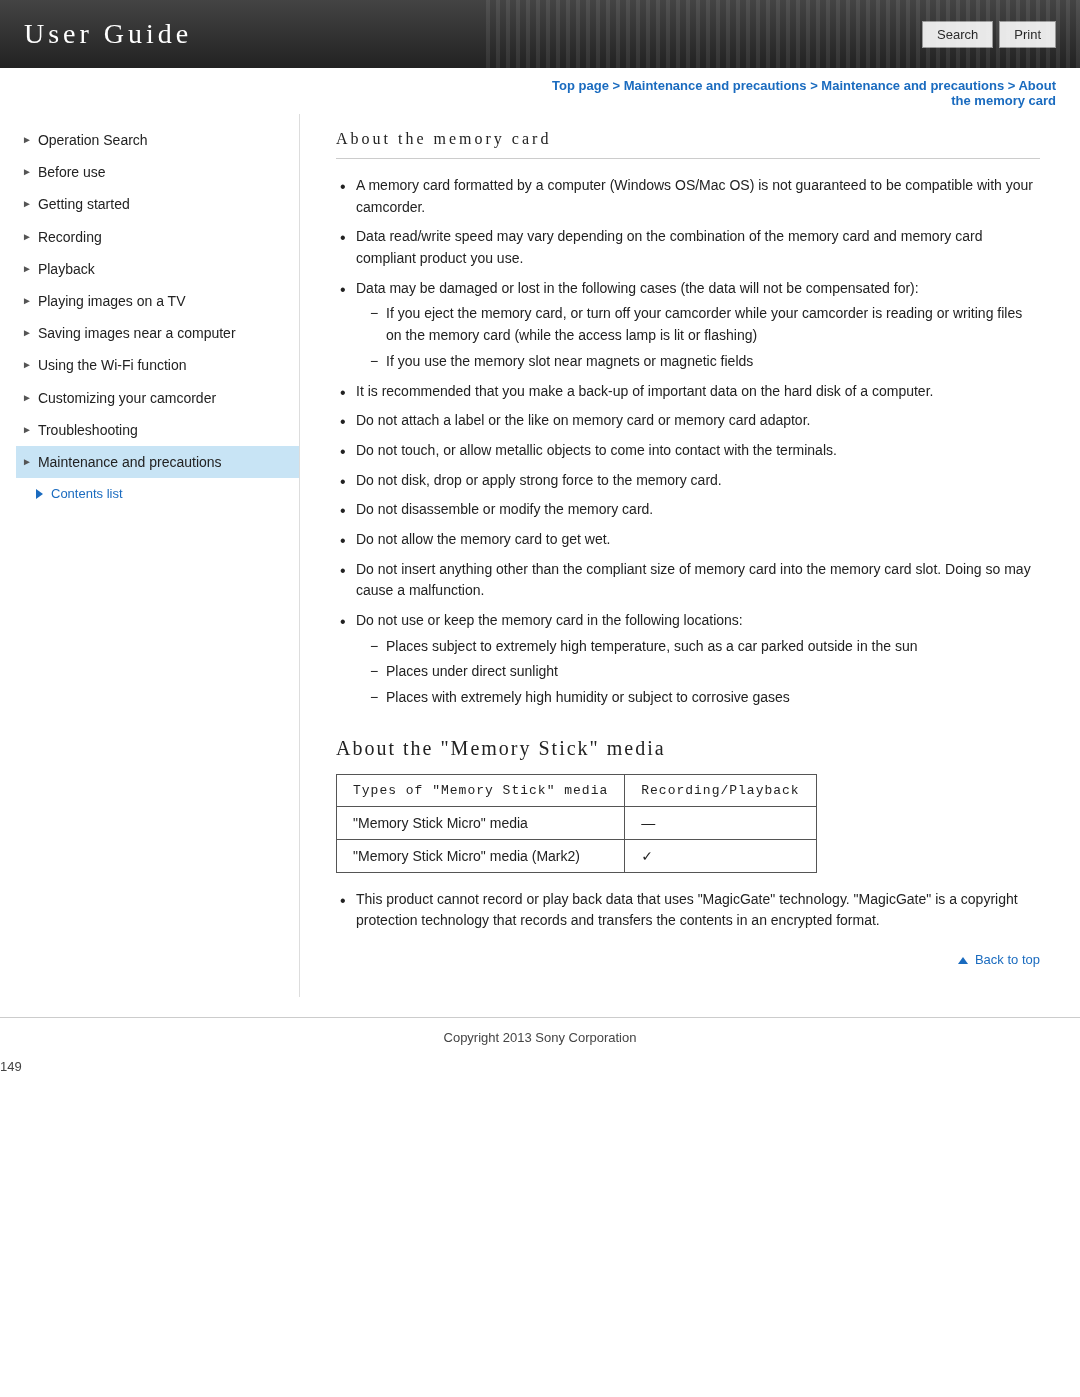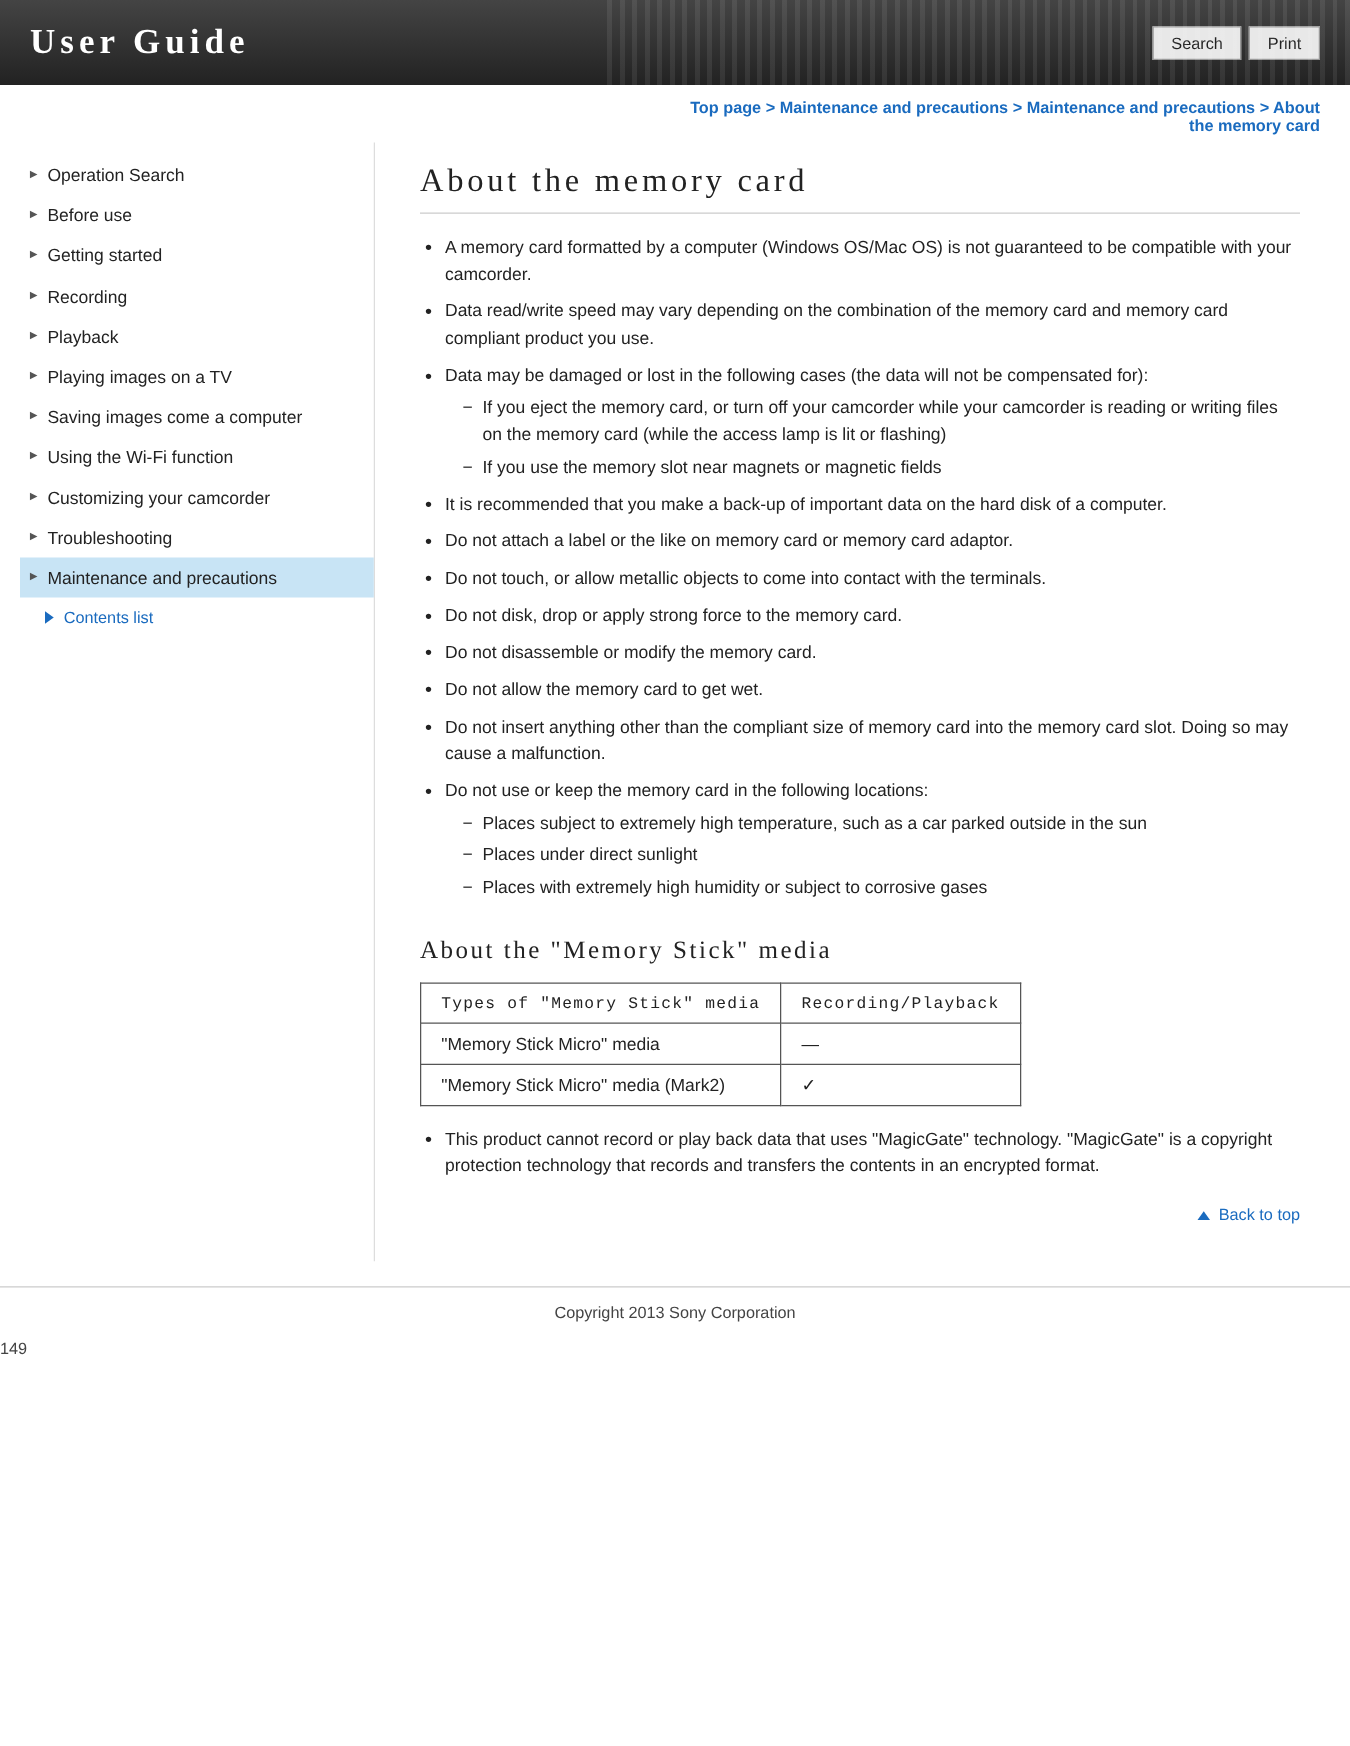--- a/index.html
+++ b/index.html
@@ -17,21 +17,21 @@
       background: linear-gradient(to bottom, #444, #222);
       padding: 18px 24px;
       display: flex;
       align-items: center;
       justify-content: space-between;
       position: relative;
     }
     .header-title {
       color: #fff;
       font-size: 28px;
-      font-weight: bold;
+      font-weight: normal;
       letter-spacing: 4px;
       font-family: Georgia, serif;
     }
     .header-buttons {
       display: flex;
       gap: 6px;
     }
     .header-btn {
       background: #e8e8e8;
       border: 1px solid #999;
@@ -124,21 +124,21 @@
       margin-right: 4px;
     }
 
     
     .main {
       flex: 1;
       padding: 10px 40px 30px 36px;
     }
 
     .page-title {
-      font-size: 26px;
+      font-size: 16px;
       font-family: Georgia, serif;
       font-weight: normal;
       letter-spacing: 3px;
       color: #222;
       margin-top: 6px;
       padding-bottom: 10px;
       border-bottom: 1px solid #ccc;
     }
 
     .bullet-list {
@@ -285,21 +285,21 @@
     <div class="sidebar-item">
       <span class="sidebar-arrow">►</span>
       <span class="sidebar-item-label">Playback</span>
     </div>
     <div class="sidebar-item">
       <span class="sidebar-arrow">►</span>
       <span class="sidebar-item-label">Playing images on a TV</span>
     </div>
     <div class="sidebar-item">
       <span class="sidebar-arrow">►</span>
-      <span class="sidebar-item-label">Saving images come a computer</span>
+      <span class="sidebar-item-label">Saving images near a computer</span>
     </div>
     <div class="sidebar-item">
       <span class="sidebar-arrow">►</span>
       <span class="sidebar-item-label">Using the Wi-Fi function</span>
     </div>
     <div class="sidebar-item">
       <span class="sidebar-arrow">►</span>
       <span class="sidebar-item-label">Customizing your camcorder</span>
     </div>
     <div class="sidebar-item">

